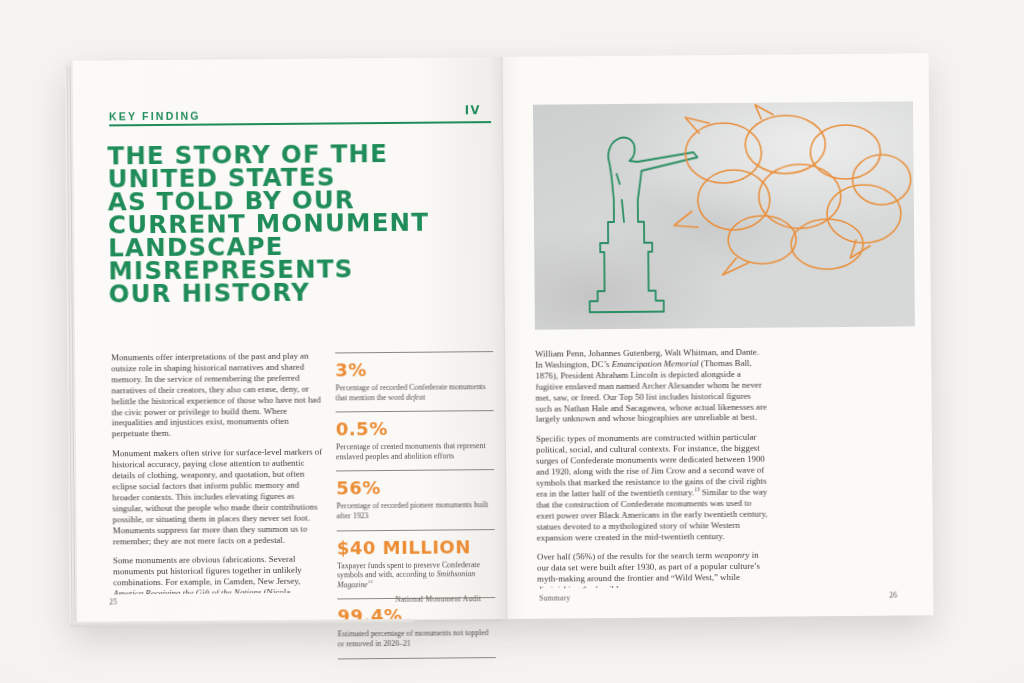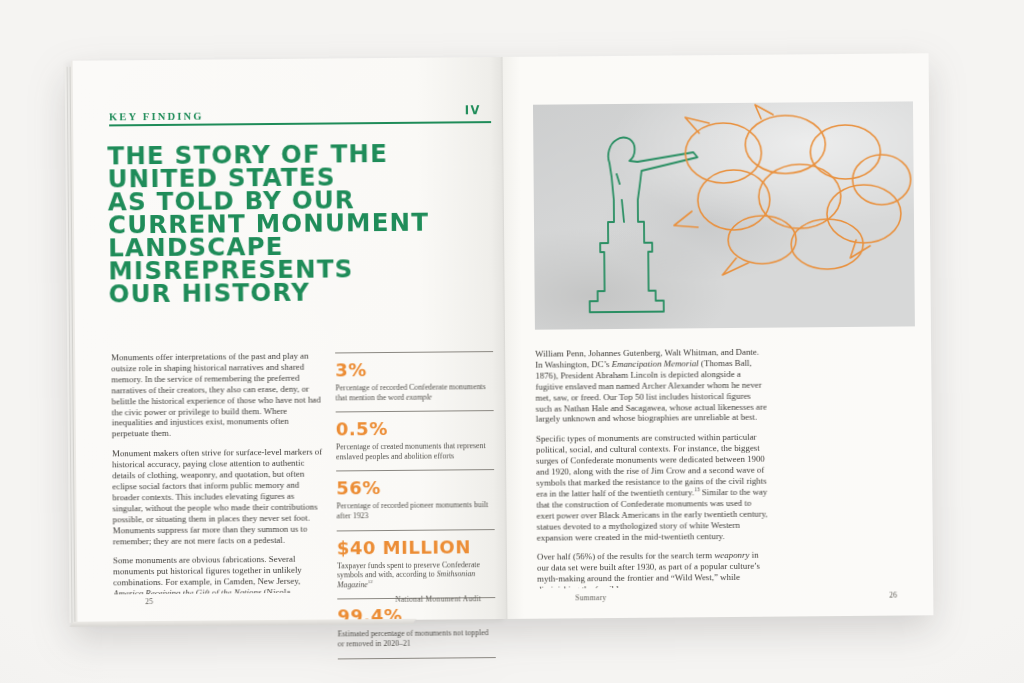--- a/index.html
+++ b/index.html
@@ -45,21 +45,21 @@
   }
   .page-stack-bottom{
     position:absolute;left:-4px;bottom:-4px;width:40%;height:5px;
     background:linear-gradient(to bottom,#eceae6,#d8d6d2);
     transform:skewX(-40deg);
   }
 
   
   .eyebrow-row{position:absolute;left:36px;top:46px;width:382px;}
   .eyebrow{
-    font-family:Liberation Serif, serif;font-weight:bold;
+    font-family:Liberation Sans, sans-serif;font-weight:bold;
     font-size:10.5px;letter-spacing:2.2px;color:var(--green);
   }
   .numeral{
     position:absolute;right:22px;top:0;
     font-family:"DejaVu Sans", sans-serif;font-weight:bold;
     font-size:11.5px;letter-spacing:1.5px;color:var(--green);
   }
   .green-rule{
     position:absolute;left:36px;top:64px;width:382px;height:2px;
     background:var(--green);
@@ -88,21 +88,21 @@
     font-family:"DejaVu Sans", sans-serif;font-weight:bold;
     font-size:18px;line-height:20px;letter-spacing:0.5px;color:var(--orange);
     margin-bottom:3px;
   }
   .stat-caption{
     font-size:7.8px;line-height:9.6px;color:var(--caption);
   }
   .footer{
     position:absolute;bottom:16px;font-size:7.5px;color:#5b5953;letter-spacing:0.3px;
   }
-  .footer-left{left:32px;margin-left:36px;}
+  .footer-left{left:32px;}
   .footer-right-label{right:26px;text-align:center;}
   .footer-pagenum-right{right:36px;margin-left:21px;}
 
   
   .illustration-panel{
     position:absolute;left:30px;top:48px;width:380px;height:225px;
     background-color:#d7d8d8;
     background-image:
       radial-gradient(80% 60% at 72% 18%, rgba(255,255,255,0.55), transparent 65%),
       radial-gradient(60% 50% at 15% 85%, rgba(110,110,108,0.18), transparent 60%),
@@ -140,21 +140,21 @@
 
     <div class="left-body bodycol">
       <p><span>Monuments offer interpretations of the past and play an outsize role in shaping historical narratives and shared memory. In the service of remembering the preferred narratives of their creators, they also can erase, deny, or belittle the historical experience of those who have not had the civic power or privilege to build them. Where inequalities and injustices exist, monuments often perpetuate them.</span></p>
       <p><span>Monument makers often strive for surface-level markers of historical accuracy, paying close attention to authentic details of clothing, weaponry, and quotation, but often eclipse social factors that inform public memory and broader contexts. This includes elevating figures as singular, without the people who made their contributions possible, or situating them in places they never set foot. Monuments suppress far more than they summon us to remember; they are not mere facts on a pedestal.</span></p>
       <p><span>Some monuments are obvious fabrications. Several monuments put historical figures together in unlikely combinations. For example, in Camden, New Jersey, </span><em>America Receiving the Gift of the Nations</em><span> (Nicola D’Ascenzo Studios, 1916) depicts the United States, embodied by an otherwise nondescript white woman, receiving contributions from Moses, Renaissance painters, Christopher Columbus,</span></p>
     </div>
 
     <div class="stats">
       <div class="stat">
         <div class="stat-value">3%</div>
-        <div class="stat-caption"><span>Percentage of recorded Confederate monuments that mention the word </span><em>example</em></div>
+        <div class="stat-caption"><span>Percentage of recorded Confederate monuments that mention the word </span><em>defeat</em></div>
       </div>
       <div class="stat">
         <div class="stat-value">0.5%</div>
         <div class="stat-caption"><span>Percentage of created monuments that represent enslaved peoples and abolition efforts</span></div>
       </div>
       <div class="stat">
         <div class="stat-value">56%</div>
         <div class="stat-caption"><span>Percentage of recorded pioneer monuments built after 1923</span></div>
       </div>
       <div class="stat">

